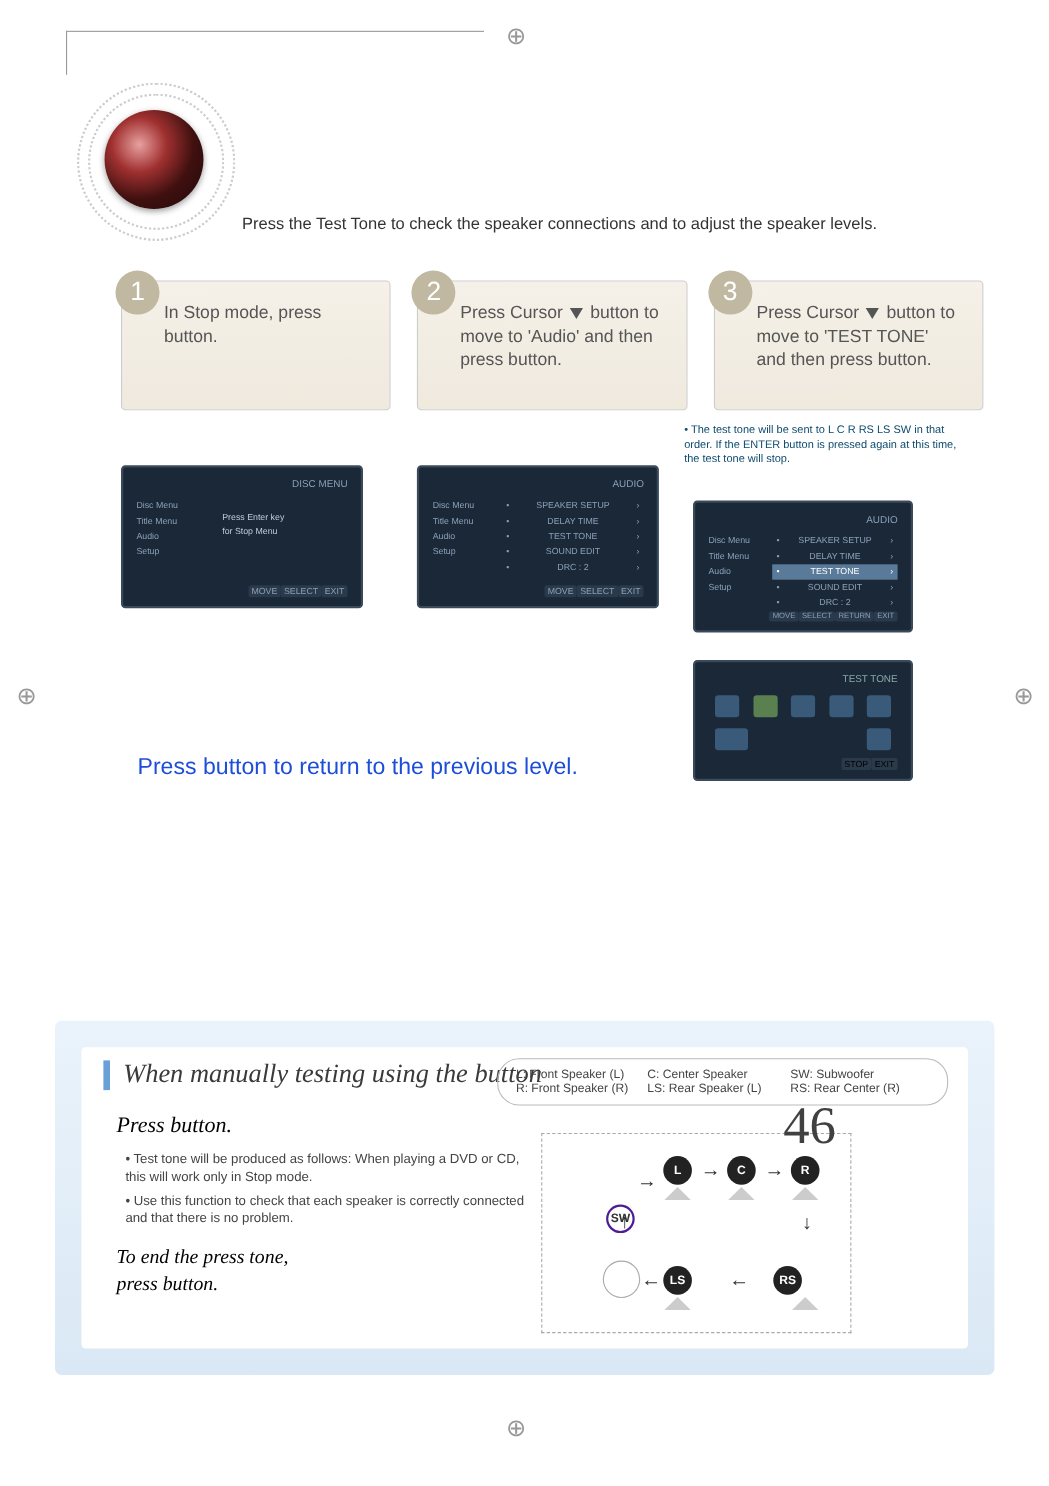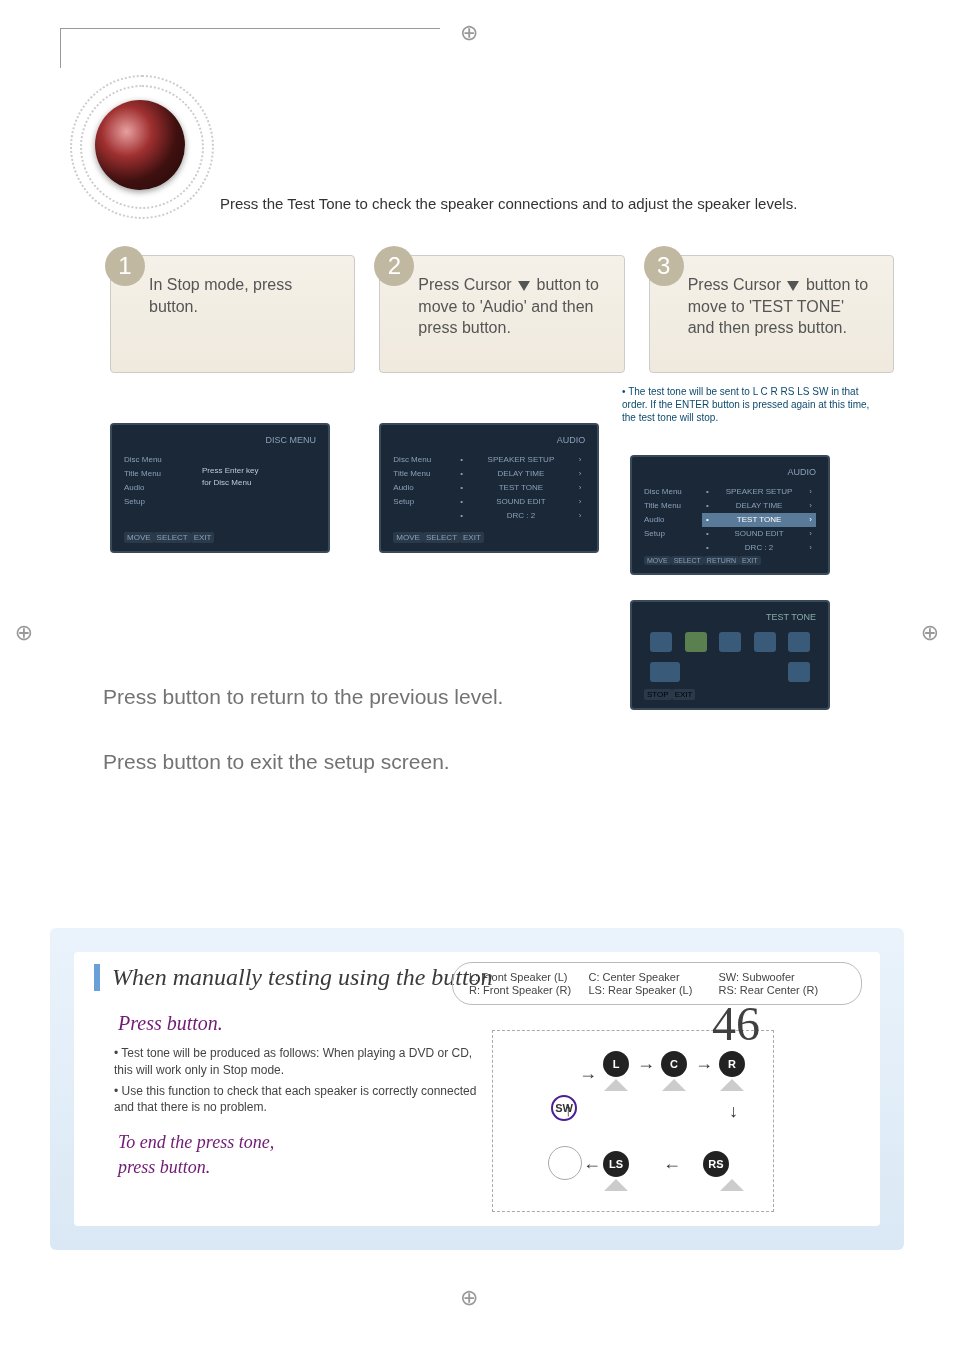--- a/index.html
+++ b/index.html
@@ -21,36 +21,36 @@
 .step-num{position:absolute;left:-6px;top:-10px;width:40px;height:40px;border-radius:50%;background:#c0b8a0;color:#fff;font-size:24px;font-weight:300;display:flex;align-items:center;justify-content:center}
 .step-txt{font-size:16px;color:#555;line-height:1.35}
 .step-label{font-family:Georgia,serif;font-style:italic;color:#d04040}
 .tv{background:#1a2838;border:2px solid #3a4a5a;border-radius:4px;width:220px;height:130px;margin-top:50px;padding:10px;font-size:9px;color:#8aa0b8;position:relative;box-sizing:border-box}
 .tv-title{position:absolute;top:10px;left:12px;color:#8aa}
 .tv-corner{position:absolute;top:10px;right:12px}
 .tv-side{position:absolute;left:12px;top:28px;font-size:8px;line-height:14px}
 .tv-main{position:absolute;left:75px;top:28px;right:12px;font-size:8px;line-height:12px}
 .tv-main .row{display:flex;justify-content:space-between;padding:1px 4px}
 .tv-main .row.hl{background:#5a7a9a;color:#fff}
-.tv-bottom{position:absolute;bottom:8px;left:12px;right:12px;display:flex;justify-content:flex-start;font-size:8px}
+.tv-bottom{position:absolute;bottom:8px;left:12px;right:12px;display:flex;justify-content:flex-end;font-size:8px}
 .tv-bottom span{background:#2a3a4a;padding:1px 3px;border-radius:2px}
 .note3{position:absolute;left:622px;top:385px;font-size:10px;color:#0c4a6e;line-height:1.3;width:260px}
 .tvgroup3{position:absolute;left:630px;top:455px}
 .tv-testtone{background:#1a2838;border:2px solid #3a4a5a;border-radius:4px;width:200px;height:110px;margin-top:25px;padding:10px;position:relative;box-sizing:border-box}
 .tv-testtone .tt-label{position:absolute;top:10px;right:12px;color:#8aa;font-size:9px}
 .tv-testtone .sp-grid{position:absolute;left:18px;top:30px;right:18px;display:flex;flex-wrap:wrap;justify-content:space-between;gap:10px}
 .tv-testtone .sp{width:22px;height:20px;background:#3a5a7a;border-radius:3px}
-.lower-text{position:absolute;left:103px;width:500px;font-size:21px;color:#737373}
+.lower-text{position:absolute;left:125px;width:500px;font-size:21px;color:#1d4ed8}
 .lt1{top:685px}
 .lt2{top:750px}
 .bluebox{position:absolute;left:50px;right:50px;top:928px;height:322px;background:linear-gradient(#eaf3fb,#dae8f5);border-radius:6px}
 .bluebox-inner{position:absolute;left:24px;top:24px;right:24px;bottom:24px;background:#fff;border-radius:4px;padding:12px 20px}
 .bb-title{font-family:Georgia,serif;font-style:italic;font-size:24px;color:#3a3a3a;border-left:6px solid #6aa0d8;padding-left:12px;margin-bottom:12px}
 .bb-left{float:left;width:380px;font-size:13px;color:#444;line-height:1.4;margin-left:12px}
-.bb-sub{font-family:Georgia,serif;font-style:italic;font-size:20px;color:#701a75;margin:6px 12px 8px}
+.bb-sub{font-family:Georgia,serif;font-style:italic;font-size:20px;color:#000000;margin:6px 0 8px}
 .bb-sub .redbtn{color:#d04040}
 .bb-list{margin:0 0 14px 8px;padding:0;list-style:none;font-size:12px}
 .bb-list li{margin-bottom:4px}
 .legend{position:absolute;right:18px;top:10px;width:410px;border:1px solid #bbb;border-radius:20px;padding:8px 16px;font-size:11px;color:#444;display:grid;grid-template-columns:1fr 1.1fr 1.2fr;gap:1px 14px;box-sizing:border-box}
 .diagram{position:absolute;left:418px;top:78px;width:280px;height:180px;border:1px dashed #aaa}
 .diag-node{position:absolute;width:26px;height:26px;background:#222;color:#fff;border-radius:50%;font-size:11px;font-weight:bold;display:flex;align-items:center;justify-content:center}
 .diag-tri{position:absolute;width:0;height:0;border-left:12px solid transparent;border-right:12px solid transparent;border-bottom:12px solid #ccc}
 .diag-sw{left:58px;top:64px;background:#fff;color:#333;border:2px solid #4c1d95;box-sizing:border-box}
 .diag-remote{position:absolute;left:55px;top:115px;width:32px;height:32px;border:1px solid #aaa;border-radius:50%}
 .arrow{position:absolute;font-size:18px;color:#333;font-weight:bold}
@@ -89,21 +89,21 @@
       <div class="tv-title"></div>
       <div class="tv-corner">DISC MENU</div>
       <div class="tv-side">
         <div>Disc Menu</div>
             <div>Title Menu</div>
             <div>Audio</div>
             <div>Setup</div>
       </div>
       <div class="tv-main" style="left:90px;top:40px;color:#bcd">
         <div>Press Enter key</div>
-            <div>for Disc Menu</div>
+            <div>for Stop Menu</div>
       </div>
       <div class="tv-bottom">
         <span>MOVE</span>
             <span>SELECT</span>
             <span>EXIT</span>
       </div>
     </div>
   </div>
 
   <div class="step">
@@ -227,23 +227,20 @@
     </div>
     <div class="tv-bottom" style="font-size:8px">
       <span>STOP</span>
           <span>EXIT</span>
     </div>
   </div>
 </div>
 
 <div class="lower-text lt1">
   <span>Press </span><span class="step-label"></span><span> button to return to the previous level.</span>
-</div>
-<div class="lower-text lt2">
-  <span>Press </span><span class="step-label"></span><span> button to exit the setup screen.</span>
 </div>
 
 <div class="bluebox">
   <div class="bluebox-inner">
     <div class="bb-title">
       <span>When manually testing using the </span><span class="step-label"></span><span> button</span>
     </div>
     <div class="legend">
       <span>L: Front Speaker (L)</span>
       <span>C: Center Speaker</span>

